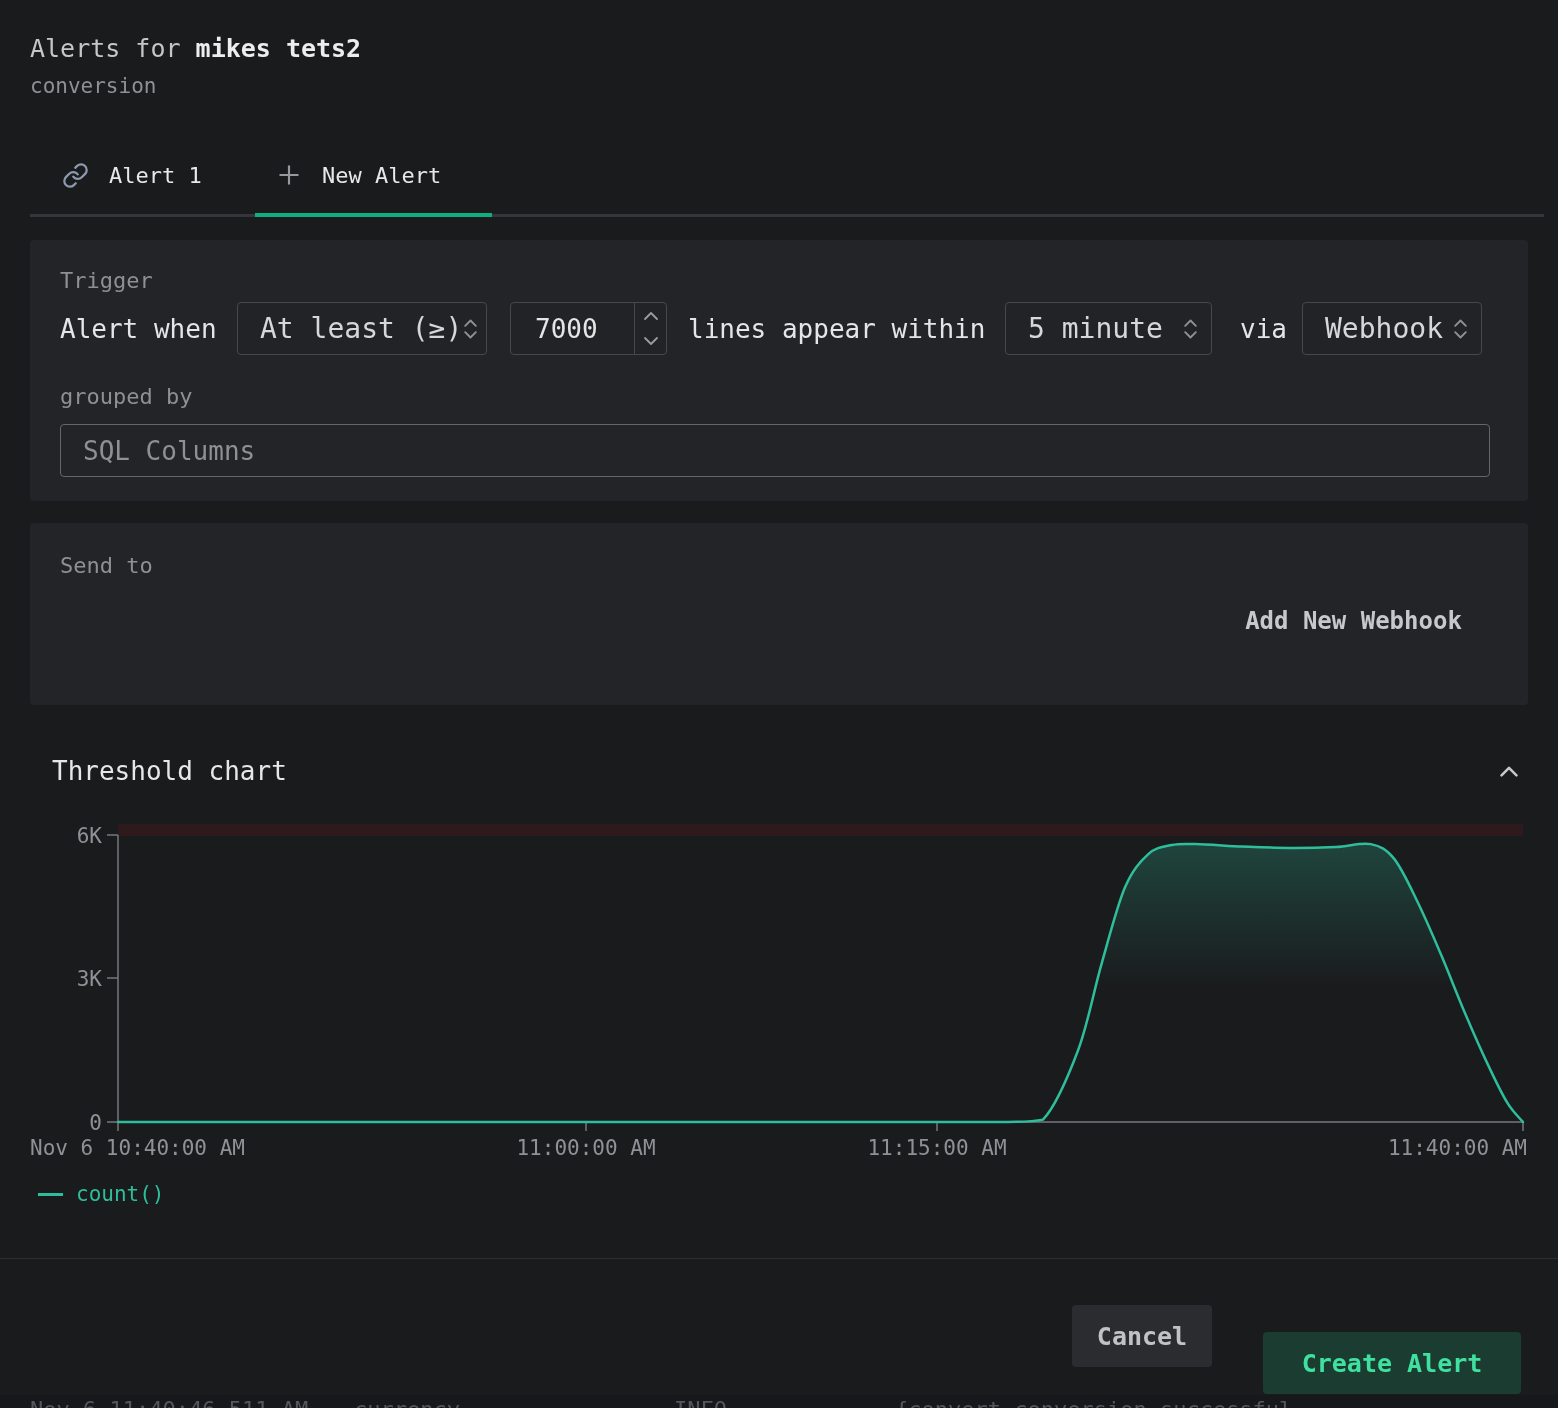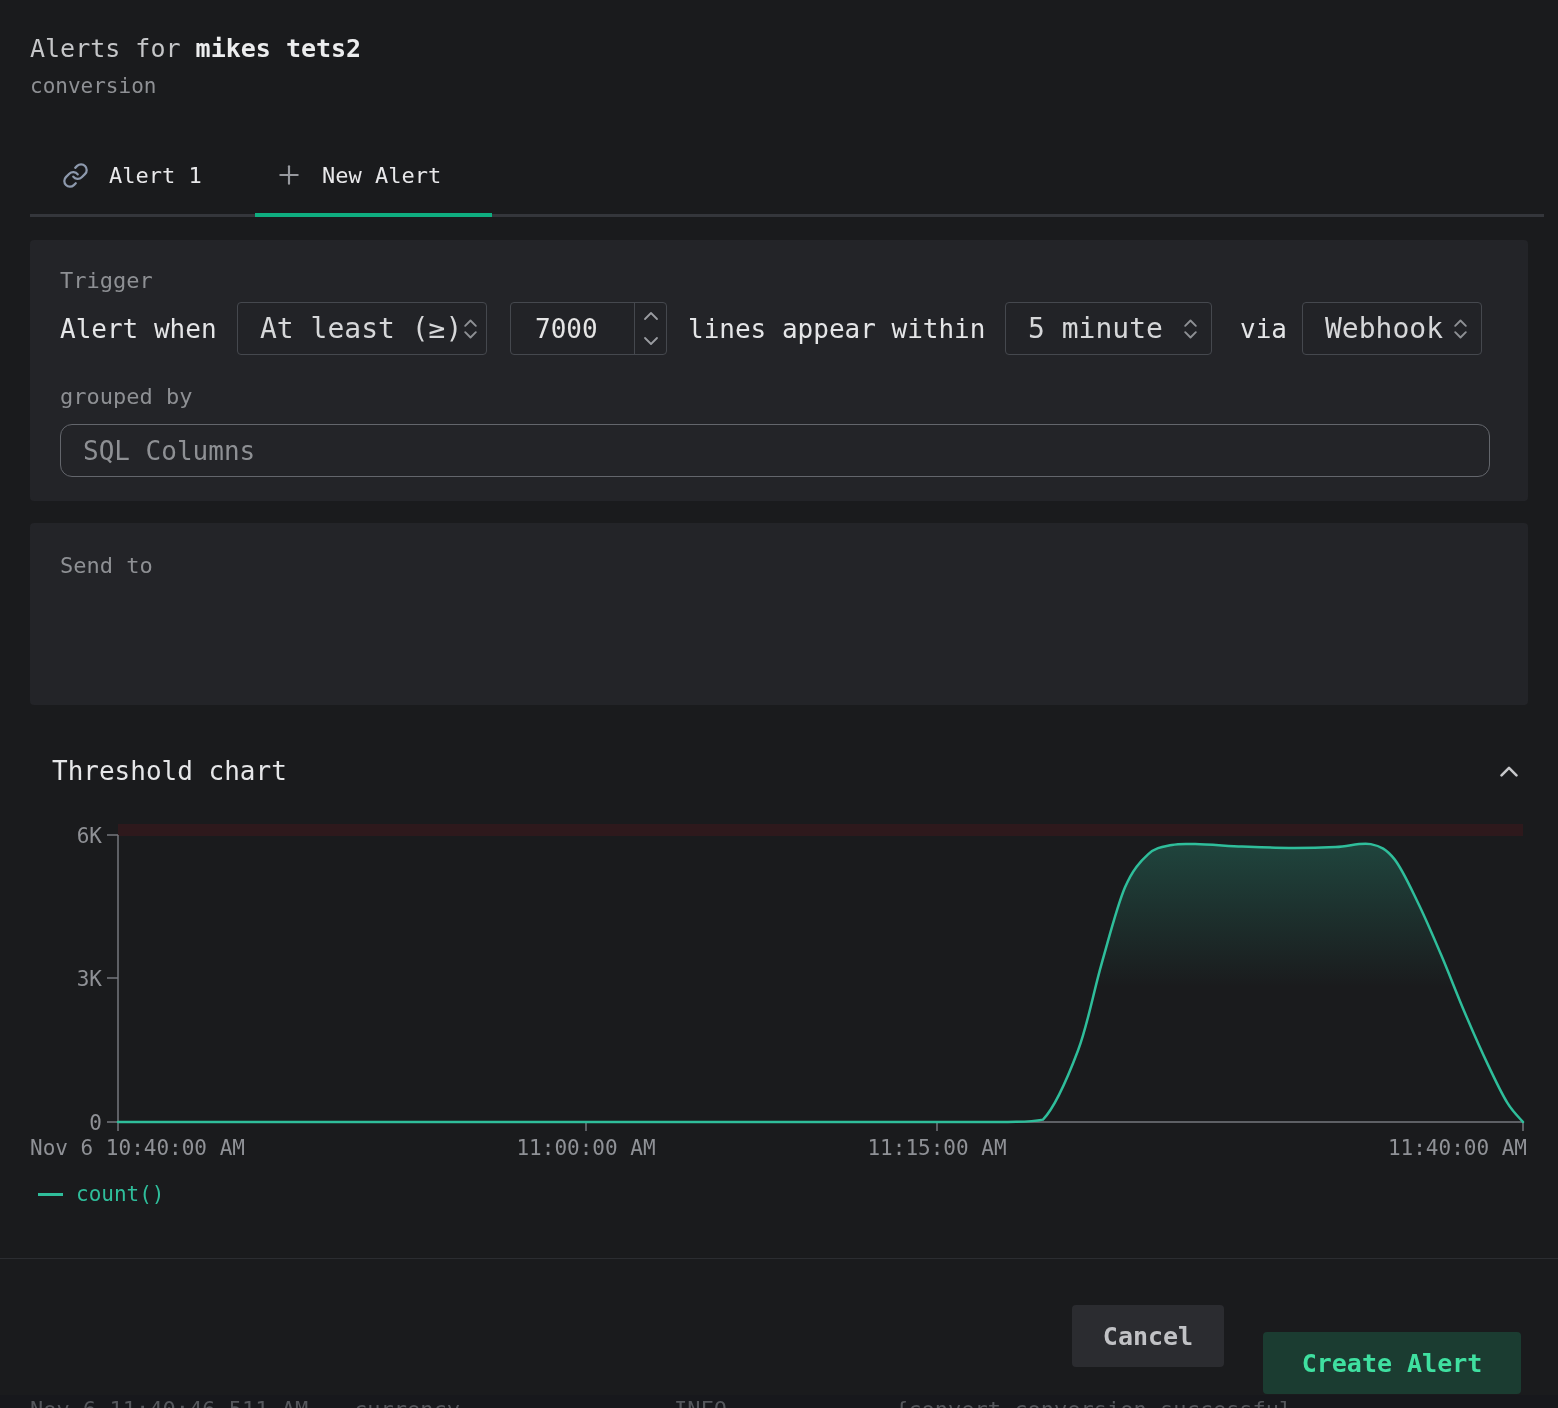--- a/index.html
+++ b/index.html
@@ -38,21 +38,21 @@
   }
   .numwrap input {
     width:123px; background:transparent; border:none; outline:none;
     color:#e5e5e5; font-size:26px; font-family:inherit; padding-left:24px;
   }
   .stepper { width:32px; border-left:1px solid #45484e; display:flex; flex-direction:column; }
   .stepper > div { flex:1; display:flex; align-items:center; justify-content:center; cursor:pointer; }
 
   .text-input {
     width:100%; height:53px; background:transparent;
-    border:1px solid #63666c; border-radius:12px; outline:none;
+    border:1px solid #63666c; border-radius:4px; outline:none;
     color:#d6d7d9; font-size:26px; font-family:inherit; padding:0 22px;
   }
   .text-input::placeholder { color:#8e9094; }
 
   .ghost-btn {
     display:flex; align-items:center; justify-content:center;
     height:53px; font-size:24px; font-weight:bold; color:#c7c8ca;
     cursor:pointer; border-radius:4px; white-space:nowrap;
   }
   .chart-title { left:52px; top:756px; font-size:26px; color:#e6e7e9; }
@@ -162,20 +162,21 @@
   </div>
 
   <div class="abs panel-label" style="left:30px; top:144px;">grouped by</div>
   <div class="abs" style="left:30px; top:184px; width:1430px;">
     <input class="text-input" placeholder="SQL Columns" style="">
   </div>
 </div>
 
 <div class="abs panel" style="top:523px; height:182px;">
   <div class="abs panel-label" style="left:30px; top:30px;">Send to</div>
+  <div class="abs ghost-btn" style="left:1197px; top:71px; width:253px;">Add New Webhook</div>
 </div>
 
 <div class="abs chart-title">Threshold chart</div>
 <div class="abs icon-btn" style="left:1494px; top:756px;">
   <svg width="30" height="30" viewBox="0 0 28 28" fill="none" stroke="#c7c8ca" stroke-width="2.4" stroke-linecap="round" stroke-linejoin="round">
       <path d="M7 18 L14 11 L21 18"></path>
     </svg>
 </div>
 
 <svg class="abs" style="left:30px; top:812px;" width="1500" height="360" viewBox="0 0 1500 360">
@@ -211,21 +212,21 @@
   <path id="series-fill" d="M88.0 310.0C127.0 310.0 244.1 310.0 322.2 310.0C400.2 310.0 478.3 310.0 556.3 310.0C634.4 310.0 732.0 310.0 790.5 310.0C849.0 310.0 876.4 310.0 907.6 310.0C938.8 310.0 960.3 310.0 977.8 310.0C995.4 309.6 1001.3 310.0 1013.0 307.6C1024.7 295.7 1038.3 264.2 1048.1 238.3C1057.8 212.3 1063.7 179.3 1071.5 152.1C1079.3 125.0 1087.1 94.0 1094.9 75.6C1102.7 57.3 1110.5 49.2 1118.3 42.1C1126.1 35.0 1133.9 34.7 1141.8 33.0C1149.6 31.4 1153.5 31.8 1165.2 32.1C1176.9 32.3 1196.4 33.8 1212.0 34.5C1227.6 35.1 1243.2 35.8 1258.8 35.9C1274.4 36.0 1292.0 35.6 1305.7 35.0C1319.3 34.3 1331.0 30.1 1340.8 32.1C1350.5 34.1 1356.4 37.3 1364.2 46.9C1372.0 56.6 1379.8 74.0 1387.6 90.0C1395.4 105.9 1403.2 124.2 1411.0 142.6C1418.8 160.9 1426.7 181.6 1434.5 200.0C1442.3 218.3 1450.7 237.5 1457.9 252.6C1465.0 267.7 1471.5 281.3 1477.4 290.9C1483.2 300.4 1490.4 306.8 1493.0 310.0 Z" fill="url(#fillGrad)" stroke="none"></path>
   <path id="series-line" d="M88.0 310.0C127.0 310.0 244.1 310.0 322.2 310.0C400.2 310.0 478.3 310.0 556.3 310.0C634.4 310.0 732.0 310.0 790.5 310.0C849.0 310.0 876.4 310.0 907.6 310.0C938.8 310.0 960.3 310.0 977.8 310.0C995.4 309.6 1001.3 310.0 1013.0 307.6C1024.7 295.7 1038.3 264.2 1048.1 238.3C1057.8 212.3 1063.7 179.3 1071.5 152.1C1079.3 125.0 1087.1 94.0 1094.9 75.6C1102.7 57.3 1110.5 49.2 1118.3 42.1C1126.1 35.0 1133.9 34.7 1141.8 33.0C1149.6 31.4 1153.5 31.8 1165.2 32.1C1176.9 32.3 1196.4 33.8 1212.0 34.5C1227.6 35.1 1243.2 35.8 1258.8 35.9C1274.4 36.0 1292.0 35.6 1305.7 35.0C1319.3 34.3 1331.0 30.1 1340.8 32.1C1350.5 34.1 1356.4 37.3 1364.2 46.9C1372.0 56.6 1379.8 74.0 1387.6 90.0C1395.4 105.9 1403.2 124.2 1411.0 142.6C1418.8 160.9 1426.7 181.6 1434.5 200.0C1442.3 218.3 1450.7 237.5 1457.9 252.6C1465.0 267.7 1471.5 281.3 1477.4 290.9C1483.2 300.4 1490.4 306.8 1493.0 310.0" fill="none" stroke="#2fbe9b" stroke-width="2.5" stroke-linecap="round"></path>
 </svg>
 
 <div class="abs legend">
   <span class="legend-dash"></span>
   <span>count()</span>
 </div>
 
 <div class="abs footer-divider"></div>
-<button class="abs btn btn-cancel" style="left:1072px; top:1305px; width:152px;">Cancel</button>
+<button class="abs btn btn-cancel" style="left:1072px; top:1305px; width:140px;">Cancel</button>
 <button class="abs btn btn-create" style="left:1263px; top:1305px; width:258px;">Create Alert</button>
 
 <div class="abs bottom-strip">
   <span style="left:30px;">Nov 6 11:40:46.511 AM</span>
   <span style="left:354px;">currency</span>
   <span style="left:674px;">INFO</span>
   <span style="left:895px;">{convert conversion successful</span>
 </div>
 
 </body></html>

